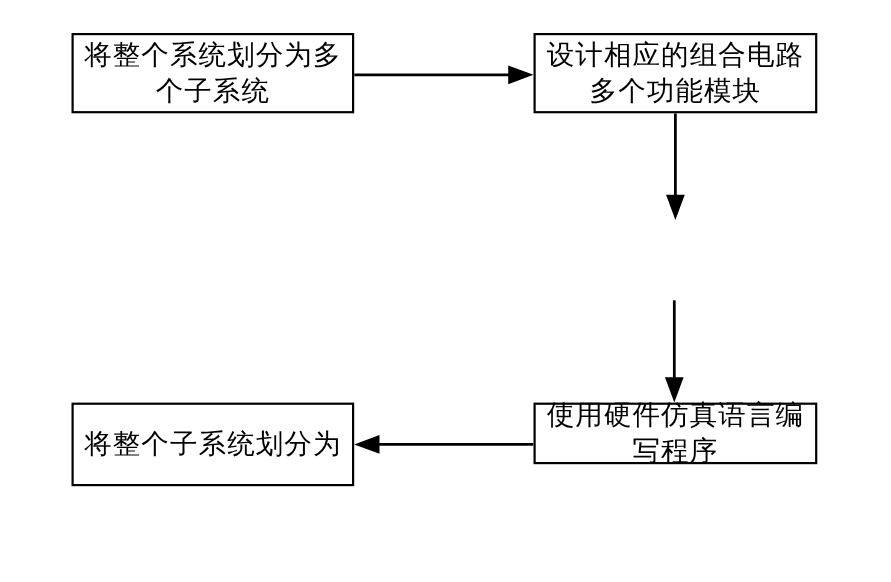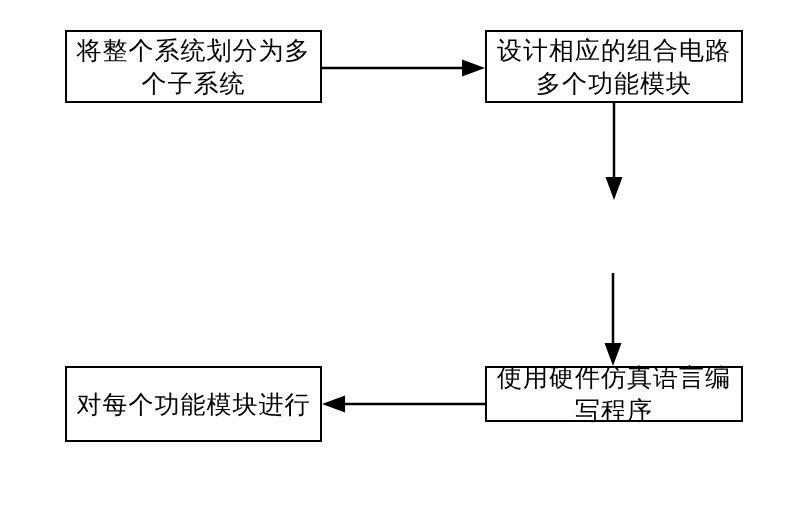--- a/index.html
+++ b/index.html
@@ -83,16 +83,16 @@
 多个功能模块</span>
   </div>
 
 
   <div class="node n4">
     <span class="node-label">使用硬件仿真语言编
 写程序</span>
   </div>
 
   <div class="node n5">
-    <span class="node-label">对每个功能模块进行</span>
+    <span class="node-label">将整个子系统划分为</span>
   </div>
 
 </div>
 
 </body></html>

